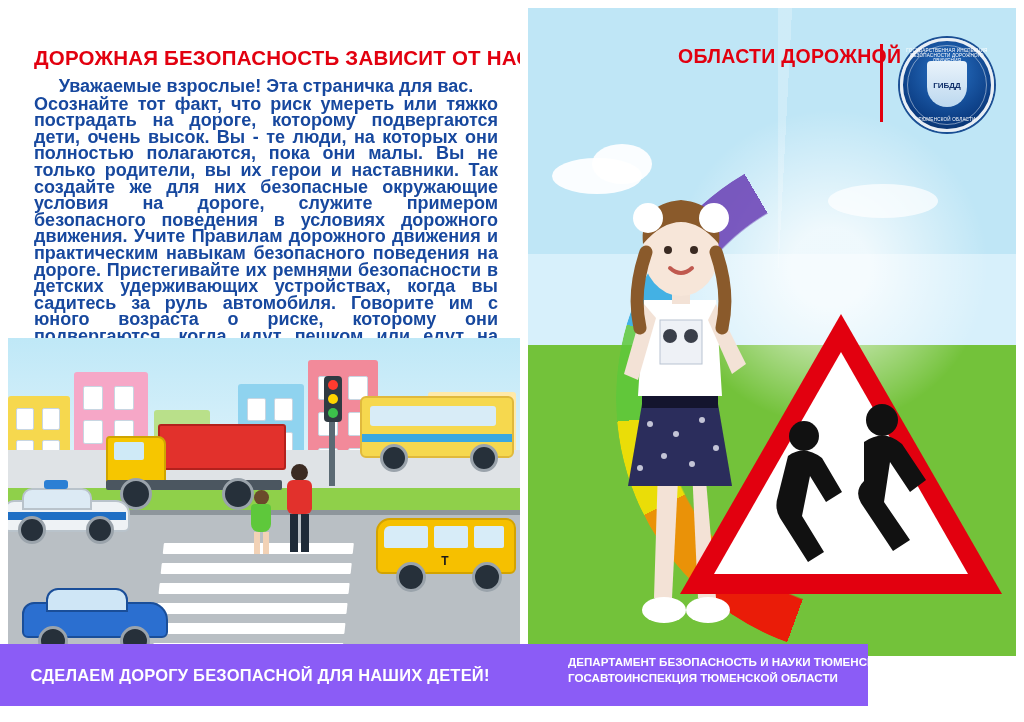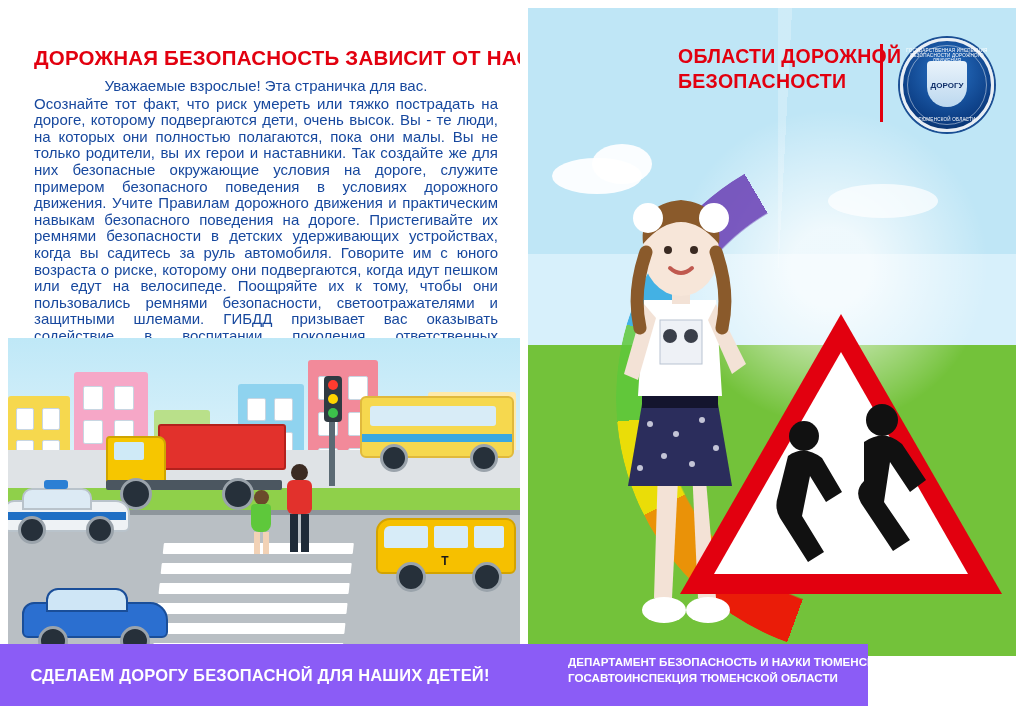--- a/index.html
+++ b/index.html
@@ -8,21 +8,21 @@
 
   
   .left-panel{position:absolute;left:8px;top:8px;width:512px;height:648px;background:#ffffff;overflow:hidden;}
   .left-title{
     position:absolute;left:26px;top:38px;width:470px;
     color:#e2000f;font-weight:bold;font-size:20.5px;letter-spacing:.2px;
     white-space:nowrap;
   }
   .left-body{
     position:absolute;left:26px;top:70px;width:464px;
-    color:#17489e;font-size:15px;line-height:16.6px;text-align:justify;font-weight:normal;
+    color:#17489e;font-size:18px;line-height:16.6px;text-align:justify;font-weight:bold;
   }
   .left-body .lead{display:block;text-align:center;margin-bottom:1px;}
 
   
   .street{position:absolute;left:0;top:330px;width:512px;height:318px;overflow:hidden;}
   .sky{position:absolute;inset:0;background:linear-gradient(#bfe8f7,#e8f6fc 55%,#ffffff);}
   .grass-strip{position:absolute;left:0;top:150px;width:100%;height:22px;background:#8fd04a;}
   .road{position:absolute;left:0;top:172px;width:100%;height:146px;background:#b9bfc4;}
   .road:after{content:"";position:absolute;left:0;top:0;width:100%;height:5px;background:#8e969c;}
   .sidewalk{position:absolute;left:0;top:112px;width:100%;height:40px;background:#dfe3e6;}
@@ -211,29 +211,28 @@
 
   <div class="right-panel">
     <div class="sunburst"></div>
     <div class="rainbow"></div>
     <div class="cloud" style="left:24px;top:150px;width:90px;height:36px;"></div>
     <div class="cloud" style="left:64px;top:136px;width:60px;height:40px;"></div>
     <div class="cloud" style="left:300px;top:176px;width:110px;height:34px;opacity:.7;"></div>
 
     <div class="r-title">
       <div>ОБЛАСТИ ДОРОЖНОЙ</div>
-      <div>БЕЗОПАСНОСТИ</div>
     </div>
     <div class="r-divider"></div>
 
     <div class="emblem">
       <div class="ring-text"></div>
       <div class="top-arc">ГОСУДАРСТВЕННАЯ ИНСПЕКЦИЯ БЕЗОПАСНОСТИ ДОРОЖНОГО ДВИЖЕНИЯ</div>
       <div class="shield"></div>
-      <div class="gibdd">ДОРОГУ</div>
+      <div class="gibdd">ГИБДД</div>
       <div class="bot-arc">ТЮМЕНСКОЙ ОБЛАСТИ</div>
     </div>
 
     <div class="girl">
       <svg viewBox="0 0 200 488" width="200" height="488" aria-hidden="true">
 
         <path d="M78 300 L74 430 L92 430 L98 312 Z" fill="#f3e2d6"></path>
         <path d="M112 300 L118 430 L136 430 L126 312 Z" fill="#f3e2d6"></path>
 
         <ellipse cx="84" cy="442" rx="22" ry="13" fill="#ffffff"></ellipse>

